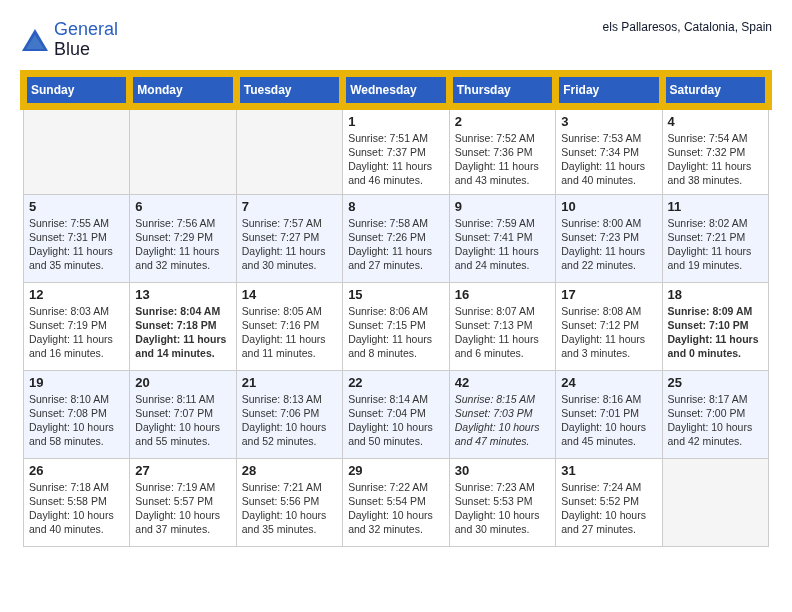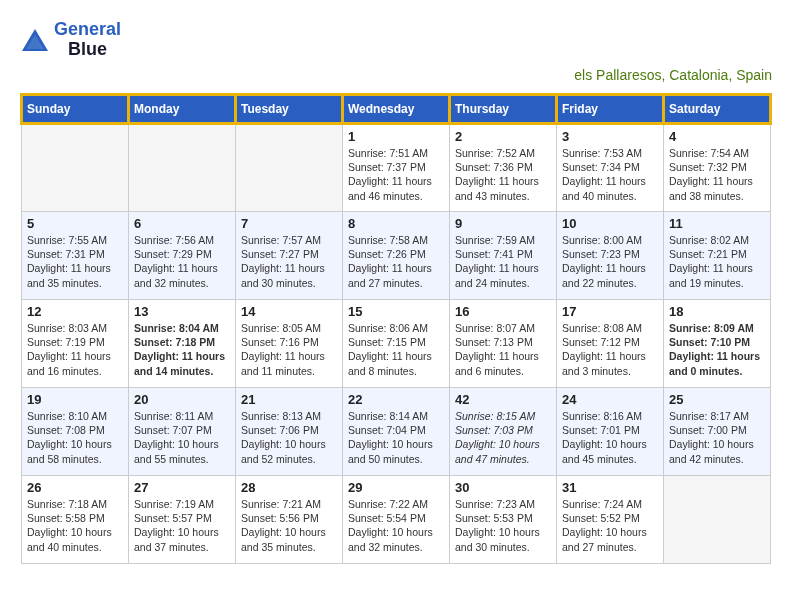--- a/index.html
+++ b/index.html
@@ -15,57 +15,55 @@
       justify-content: space-between;
       align-items: flex-start;
       margin-bottom: 10px;
     }
     .logo {
       display: flex;
       align-items: center;
     }
     .logo-text {
       font-size: 18px;
-      font-weight: bold;
+      font-weight: normal;
       color: #1a1a2e;
       line-height: 1.1;
-      text-align: center;
     }
     .logo-text .blue { color: #2a5fc1; }
     .logo-icon {
       width: 30px;
       height: 30px;
       margin-right: 4px;
     }
     .title-block {
       text-align: right;
     }
     .month-title {
       font-size: 32px;
       color: #333;
       font-weight: normal;
     }
     .location {
-      font-size: 14px;
-      color: #4d7c0f;
-      margin-top: 47px;
+      font-size: 12px;
+      color: #0f172a;
     }
     .calendar {
       width: 100%;
       border-collapse: collapse;
       font-size: 11px;
     }
     .calendar th {
       background: #2a5fc1;
       color: #fff;
       padding: 6px 4px;
       text-align: left;
       font-weight: bold;
       font-size: 12px;
-      border: 3px solid #eab308;
+      border: 7px solid #eab308;
     }
     .calendar td {
       border: 1px solid #ccc;
       vertical-align: top;
       padding: 4px 5px;
       width: 107px;
       min-height: 80px;
       height: 88px;
       background: #fff;
     }

